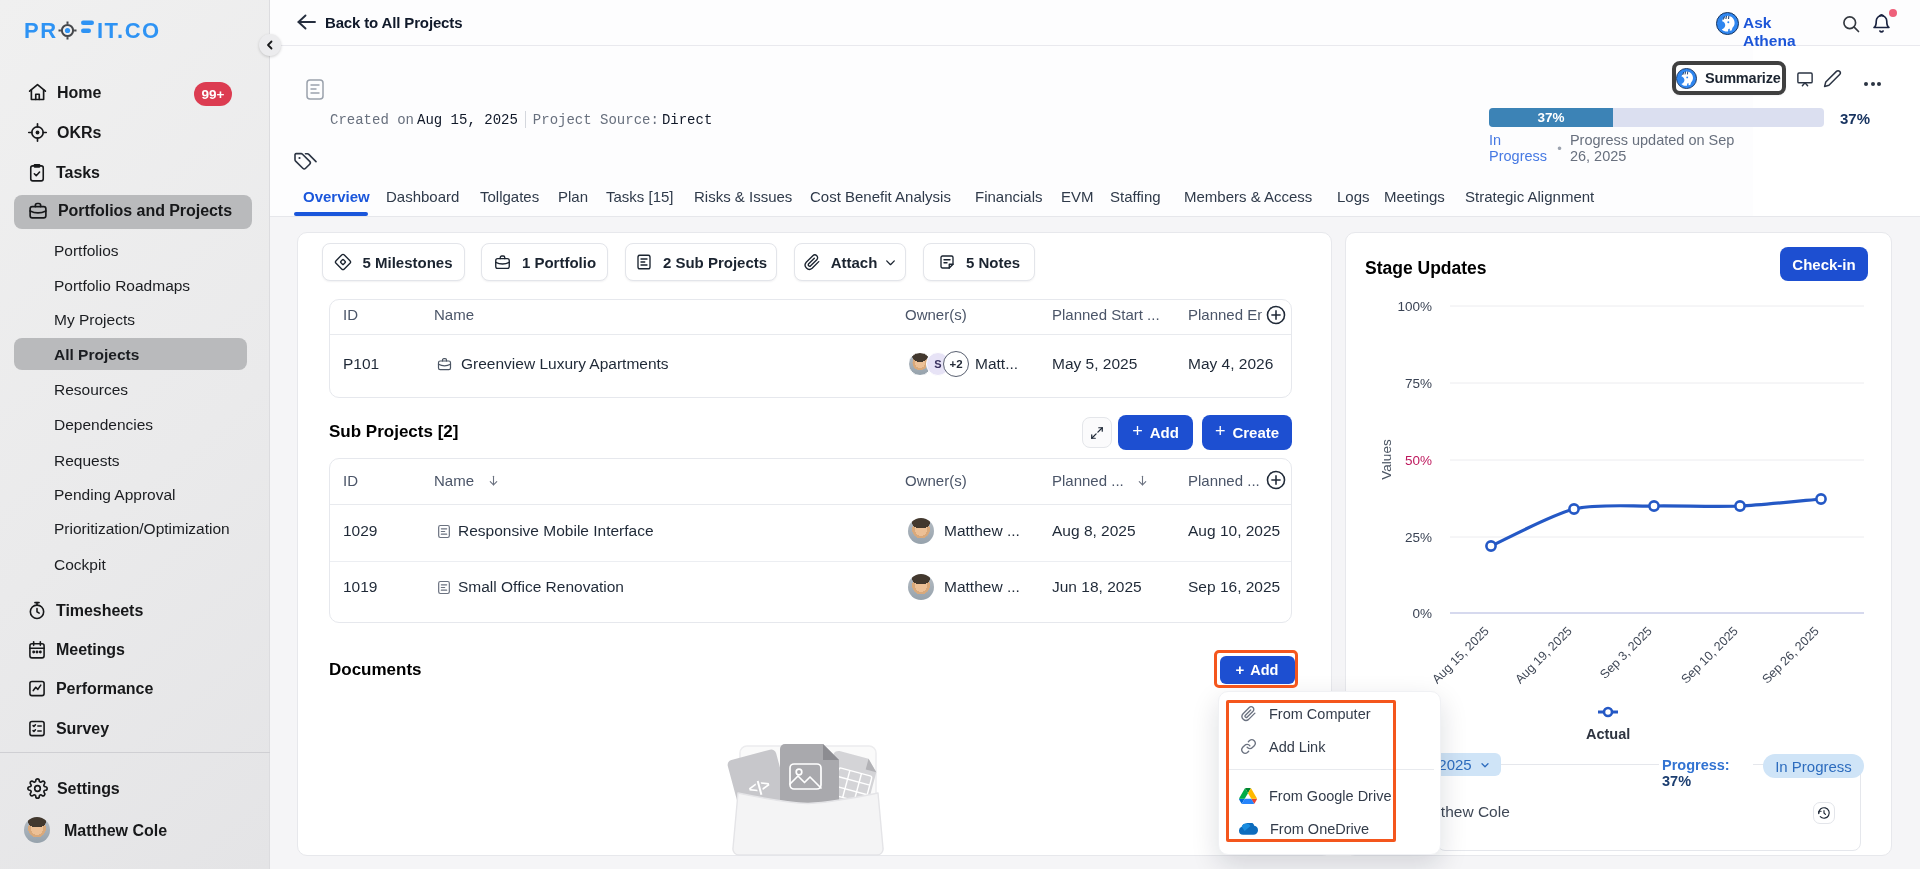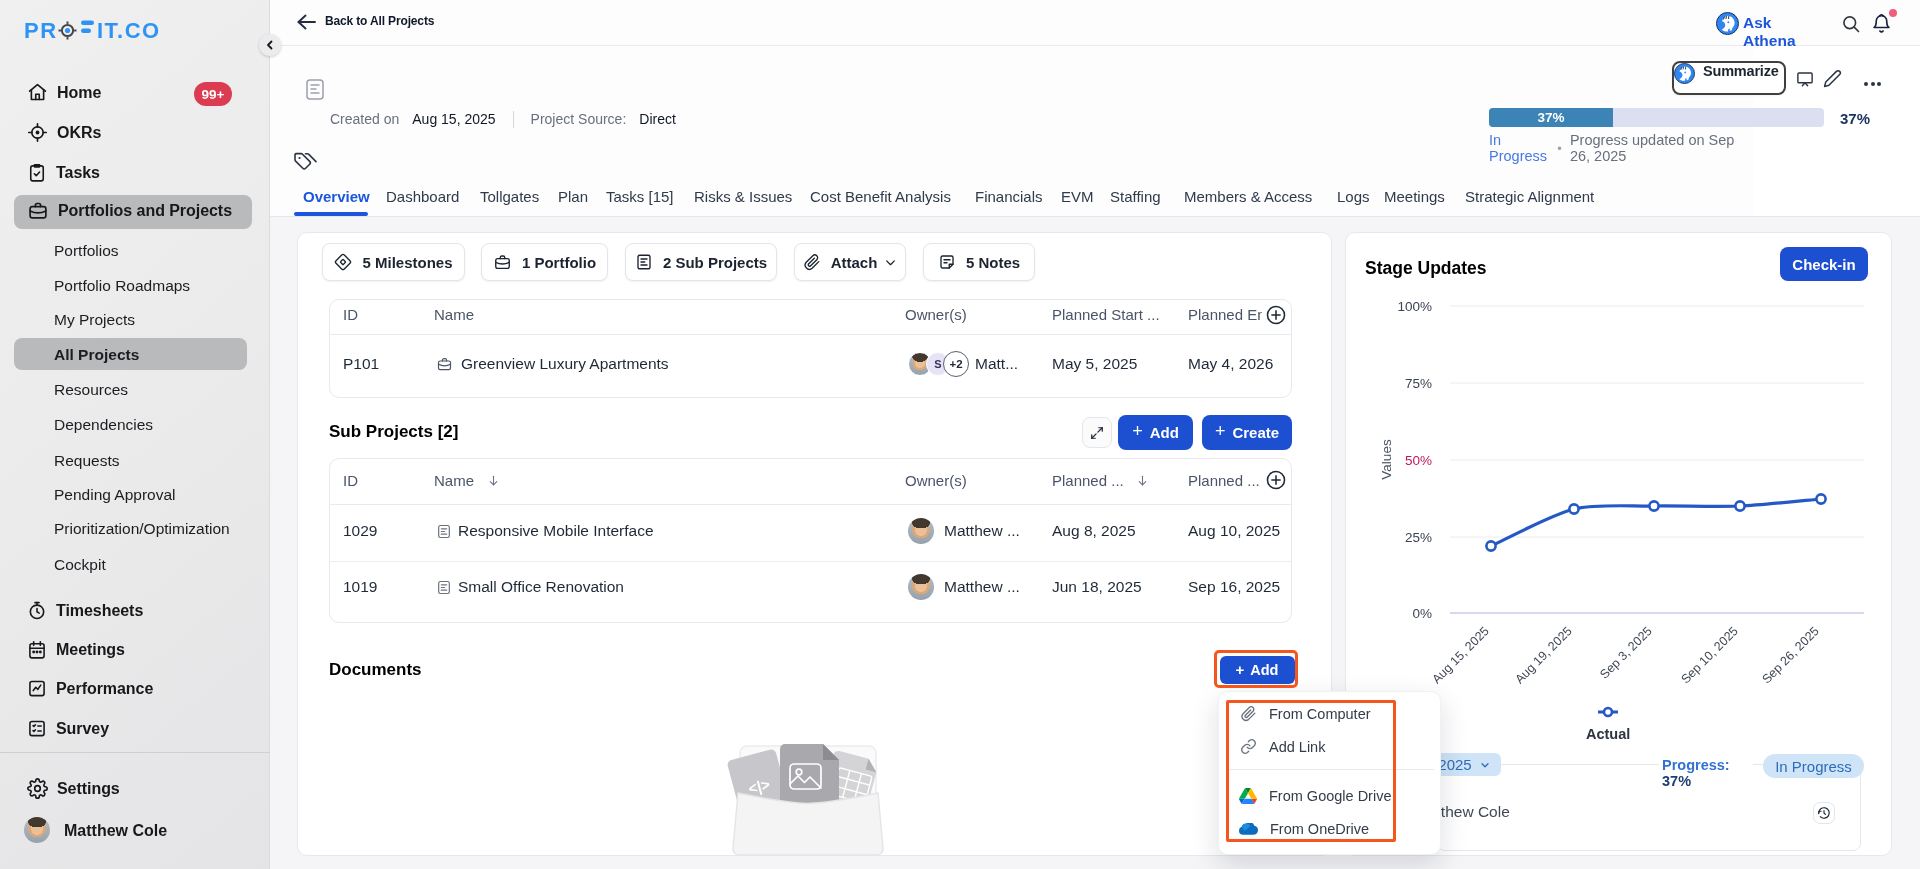--- a/index.html
+++ b/index.html
@@ -162,21 +162,21 @@
       <svg width="10" height="10" viewBox="0 0 10 10">
         <path d="M6.5 1.5 3 5l3.5 3.5" fill="none" stroke="#17181a" stroke-width="1.8" stroke-linecap="round" stroke-linejoin="round"></path>
       </svg>
     </div>
 
 <div id="topbar"></div>
 <svg class="abs" style="left:296px;top:12px" width="21" height="20" viewBox="0 0 21 20" fill="none" stroke="#252e3e" stroke-width="1.9" stroke-linecap="round" stroke-linejoin="round">
       <path d="M19 10H2.5"></path>
       <path d="m9.5 3.5-7 6.5 7 6.5"></path>
     </svg>
-<div class="abs" style="left:325px;top:14px;font-size:12px;font-weight:700;letter-spacing:-0.15px;color:#10192a;">Back to All Projects</div>
+<div class="abs" style="left:325px;top:14px;font-size:15px;font-weight:700;letter-spacing:-0.15px;color:#10192a;">Back to All Projects</div>
 <svg class="abs" style="left:1716px;top:12px" width="23" height="23" viewBox="0 0 23 23">
       <circle cx="11.5" cy="11.5" r="11" fill="#2f86ef" stroke="#16345f" stroke-width="1"></circle>
       <path d="M11.8 3.8c3.9.2 6.9 3.4 6.8 7.2-.05 1.9-.85 3.6-2.1 4.8l-.9 2.7-1.9.3.2-2-1.6.3-.3 2.3c-2.3.4-4.6-.4-6.2-2 2.6-.9 3.9-3 3.3-5.2-.4-1.5-1.6-2.6-3.1-2.9.9-3.2 3.1-5.3 5.8-5.5z" fill="#fff"></path>
       <path d="M7.5 7.2 8.3 5M10 6.6l.4-2.3M12.6 6.6l.2-2.3" stroke="#16345f" stroke-width="1" stroke-linecap="round"></path>
       <circle cx="12.3" cy="10.3" r="1" fill="#2f86ef"></circle>
     </svg>
 <div class="abs" style="left:1743px;top:14px;font-size:15.5px;font-weight:600;color:#1d56d8;">Ask Athena</div>
 <svg class="abs" style="left:1841px;top:14px" width="20" height="20" viewBox="0 0 24 24" fill="none" stroke="#33383f" stroke-width="2" stroke-linecap="round">
       <circle cx="10.5" cy="10.5" r="7"></circle>
       <line x1="15.8" y1="15.8" x2="21" y2="21"></line>
@@ -187,34 +187,34 @@
       <path d="M10 2.8a2.2 2.2 0 0 1 4 0"></path>
     </svg>
 <div class="abs" style="left:1889px;top:9px;width:8px;height:8px;border-radius:50%;background:#ee607a;"></div>
 
 <svg class="abs" style="left:306px;top:79px" width="18" height="21" viewBox="0 0 18 21" fill="none" stroke="#9aa1ac" stroke-width="1.5">
       <rect x="1" y="1" width="16" height="19" rx="3"></rect>
       <line x1="4.5" y1="6" x2="13.5" y2="6"></line>
       <line x1="4.5" y1="10" x2="10.5" y2="10"></line>
       <line x1="4.5" y1="14" x2="13.5" y2="14"></line>
     </svg>
-<div class="abs" style="left:330px;top:111px;font-size:14px;color:#68707e;display:flex;align-items:flex-start;gap:13px;">
+<div class="abs" style="left:330px;top:111px;font-size:14px;color:#68707e;display:flex;align-items:center;gap:3px;font-family:Liberation Mono, monospace;">
   <span>Created on</span>
       <span style="color:#101828;font-weight:500;">Aug 15, 2025</span>
   <span style="display:inline-block;width:1px;height:17px;background:#d4d7dd;margin:0 4px;"></span>
   <span>Project Source:</span>
       <span style="color:#101828;font-weight:500;">Direct</span>
 </div>
 <svg class="abs" style="left:293px;top:151px" width="24" height="22" viewBox="0 0 24 22" fill="none" stroke="#2b3443" stroke-width="1.6" stroke-linejoin="round">
       <path d="M2 3.5v5.2c0 .5.2 1 .6 1.4l7.2 7.2c.8.8 2 .8 2.8 0l4.1-4.1c.8-.8.8-2 0-2.8L9.5 3.2c-.4-.4-.9-.6-1.4-.6H3.5A1.5 1.5 0 0 0 2 3.5z"></path>
       <circle cx="6.5" cy="7" r="1.1" fill="#2b3443" stroke="none"></circle>
       <path d="M12.5 2.8h1.9c.5 0 1 .2 1.4.6l7.2 7.2" stroke-linecap="round"></path>
     </svg>
 
-<div class="abs" style="left:1672px;top:61px;width:114px;height:34px;background:#fff;border:2px solid #404040;border-radius:8px;box-shadow:0 1px 2px rgba(16,24,40,.05);display:flex;align-items:flex-start;gap:8px;">
+<div class="abs" style="left:1672px;top:61px;width:114px;height:34px;background:#fff;border:4px solid #404040;border-radius:8px;box-shadow:0 1px 2px rgba(16,24,40,.05);display:flex;align-items:center;gap:8px;">
   <svg width="21" height="21" viewBox="0 0 23 23">
         <circle cx="11.5" cy="11.5" r="11" fill="#2f86ef" stroke="#16345f" stroke-width="1"></circle>
         <path d="M11.8 3.8c3.9.2 6.9 3.4 6.8 7.2-.05 1.9-.85 3.6-2.1 4.8l-.9 2.7-1.9.3.2-2-1.6.3-.3 2.3c-2.3.4-4.6-.4-6.2-2 2.6-.9 3.9-3 3.3-5.2-.4-1.5-1.6-2.6-3.1-2.9.9-3.2 3.1-5.3 5.8-5.5z" fill="#fff"></path>
         <path d="M7.5 7.2 8.3 5M10 6.6l.4-2.3M12.6 6.6l.2-2.3" stroke="#16345f" stroke-width="1" stroke-linecap="round"></path>
         <circle cx="12.3" cy="10.3" r="1" fill="#2f86ef"></circle>
       </svg>
   <span style="font-size:14.5px;font-weight:600;letter-spacing:-0.2px;color:#1b2430;">Summarize</span>
 </div>
 <svg class="abs" style="left:1796px;top:70px" width="18" height="18" viewBox="0 0 24 24" fill="none" stroke="#2b3443" stroke-width="1.9" stroke-linecap="round" stroke-linejoin="round">
       <rect x="2.5" y="4" width="19" height="13" rx="1.5"></rect>

